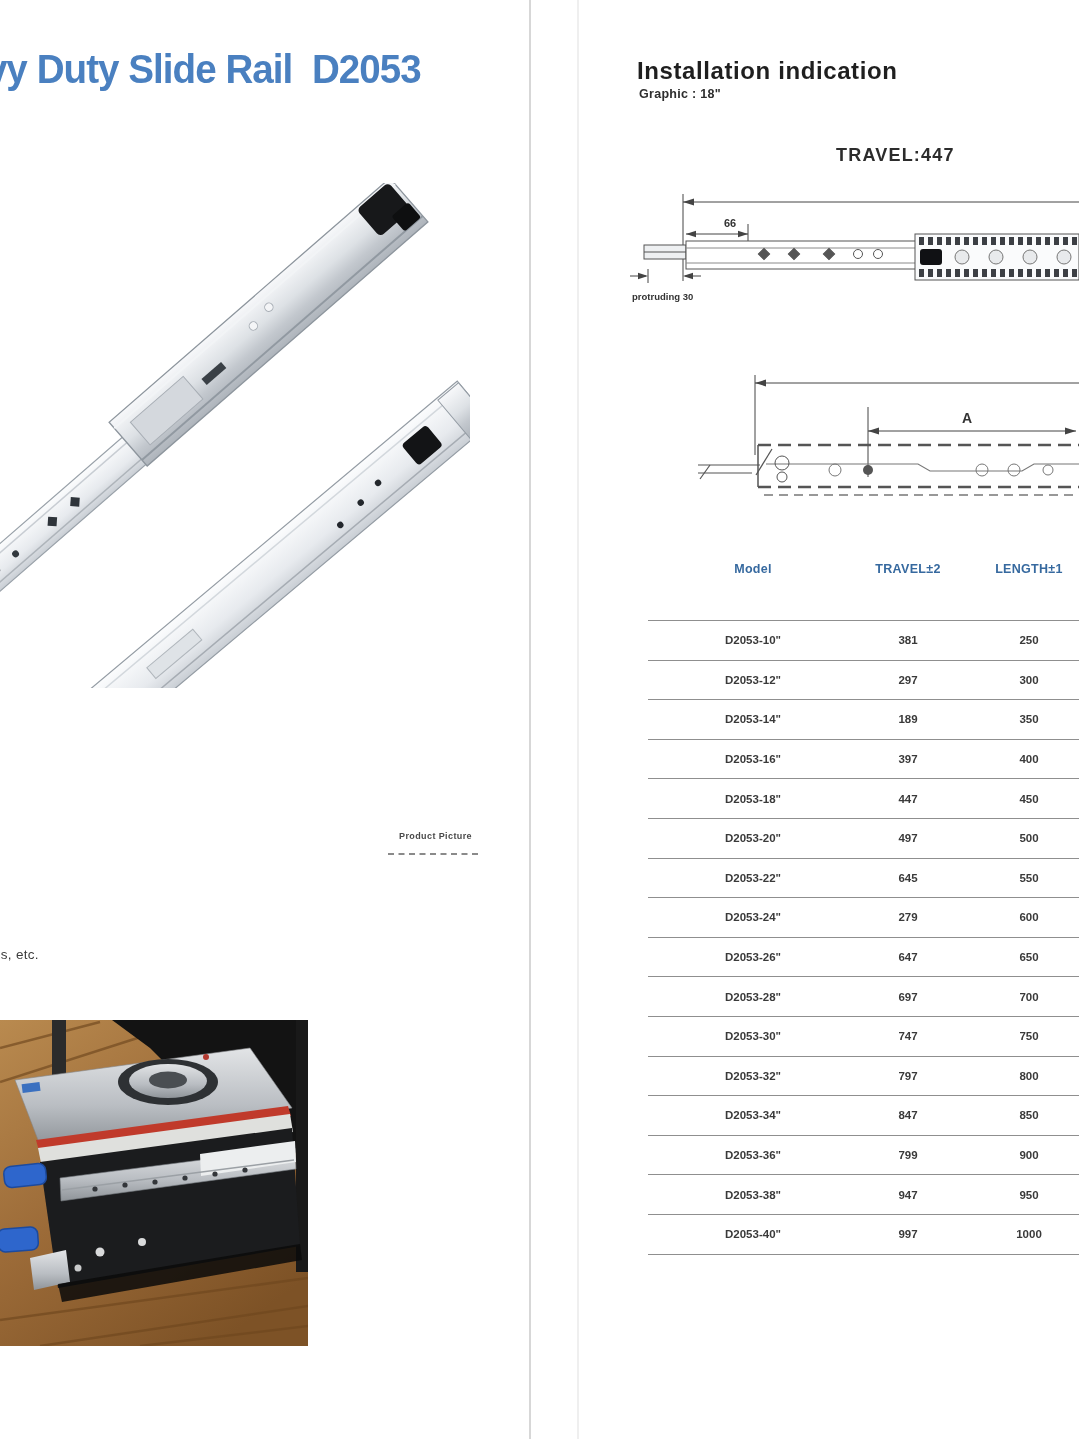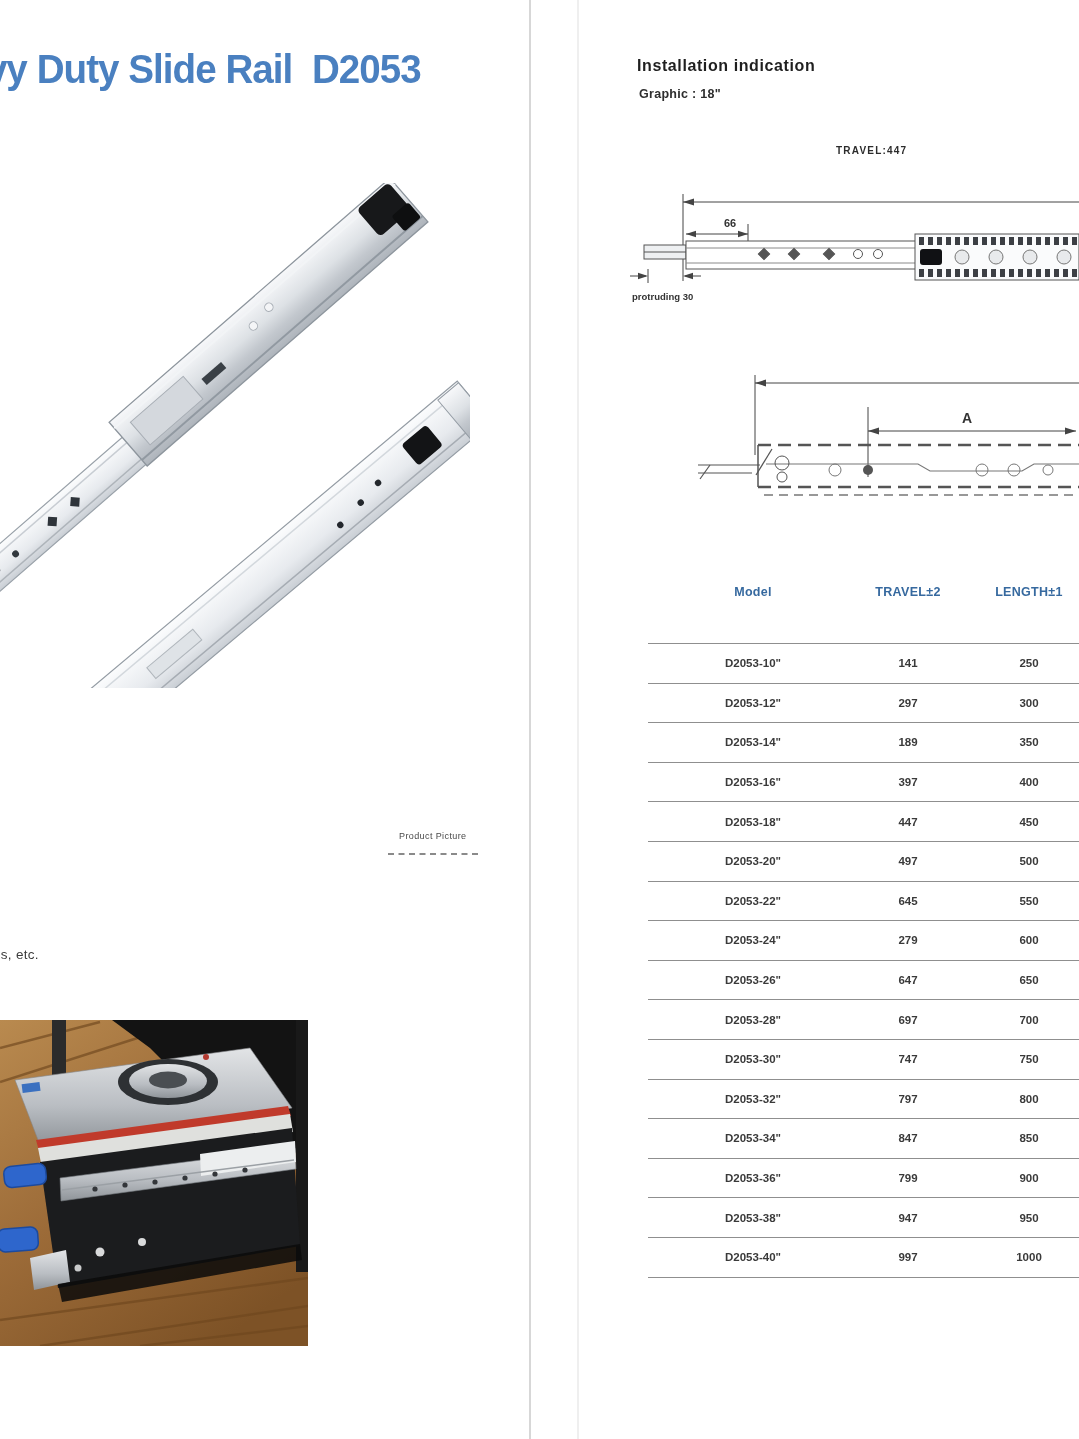--- a/index.html
+++ b/index.html
@@ -17,54 +17,54 @@
   
   .doc-title{
     position:absolute;left:-82px;top:46px;
     font-size:41px;font-weight:700;color:#4a80c0;
     white-space:pre;letter-spacing:-1px;
     transform:scaleX(.94);transform-origin:left top;
   }
   .product-photo{position:absolute;left:-30px;top:183px;width:500px;height:505px;}
   .photo-caption{
     position:absolute;left:399px;top:831px;
-    font-size:9px;color:#4a4a4a;letter-spacing:.4px;font-weight:400;text-align:right;
+    font-size:9px;color:#4a4a4a;letter-spacing:.4px;font-weight:700;text-align:right;
   }
   .photo-caption-rule{
     position:absolute;left:388px;top:853px;width:90px;height:0;
     border-top:2px dashed #8a8a8a;
   }
   .app-fragment{
     position:absolute;left:-7px;top:947px;
     font-size:13.5px;color:#3d3d3d;letter-spacing:.3px;
   }
   .application-photo{position:absolute;left:0;top:1020px;width:308px;height:326px;}
 
   
   .install-heading{
     position:absolute;left:637px;top:57px;
-    font-size:16px;font-weight:700;color:#1f1f1f;letter-spacing:.6px;
+    font-size:24px;font-weight:700;color:#1f1f1f;letter-spacing:.6px;
   }
   .graphic-sub{
     position:absolute;left:639px;top:87px;
     font-size:12.5px;color:#2e2e2e;font-weight:600;letter-spacing:.3px;
   }
   .travel-label{
     position:absolute;left:836px;top:145px;
-    font-size:10px;font-weight:700;color:#2c2c2c;letter-spacing:1.2px;
+    font-size:18px;font-weight:700;color:#2c2c2c;letter-spacing:1.2px;
   }
   .diagram1{position:absolute;left:630px;top:186px;width:449px;height:130px;}
   .diagram2{position:absolute;left:630px;top:345px;width:449px;height:185px;}
 
   
   .spec-table{position:absolute;left:648px;top:562px;width:452px;}
   .thead{display:flex;}
   .thead .hc{
     font-size:12.5px;font-weight:700;color:#36699f;
-    text-align:center;letter-spacing:.3px;margin-top:23px;
+    text-align:center;letter-spacing:.3px;
   }
   .c1{width:210px;} .c2{width:100px;} .c3{width:142px;}
   .tbody{margin-top:44px;}
   .trow{
     height:38.6px;display:flex;align-items:center;
     border-top:1.4px solid #8f8f8f;
   }
   .tbody{border-bottom:1.4px solid #8f8f8f;}
   .trow .c{
     font-size:11.5px;color:#3a3a3a;text-align:center;font-weight:600;
@@ -308,21 +308,21 @@
 
 <div class="spec-table">
   <div class="thead">
     <div class="hc c1">Model</div>
     <div class="hc c2">TRAVEL±2</div>
     <div class="hc c3">LENGTH±1</div>
   </div>
   <div class="tbody">
   <div class="trow">
     <div class="c c1">D2053-10"</div>
-    <div class="c c2">141</div>
+    <div class="c c2">381</div>
     <div class="c c3">250</div>
   </div>
 
   <div class="trow">
     <div class="c c1">D2053-12"</div>
     <div class="c c2">297</div>
     <div class="c c3">300</div>
   </div>
 
   <div class="trow">

